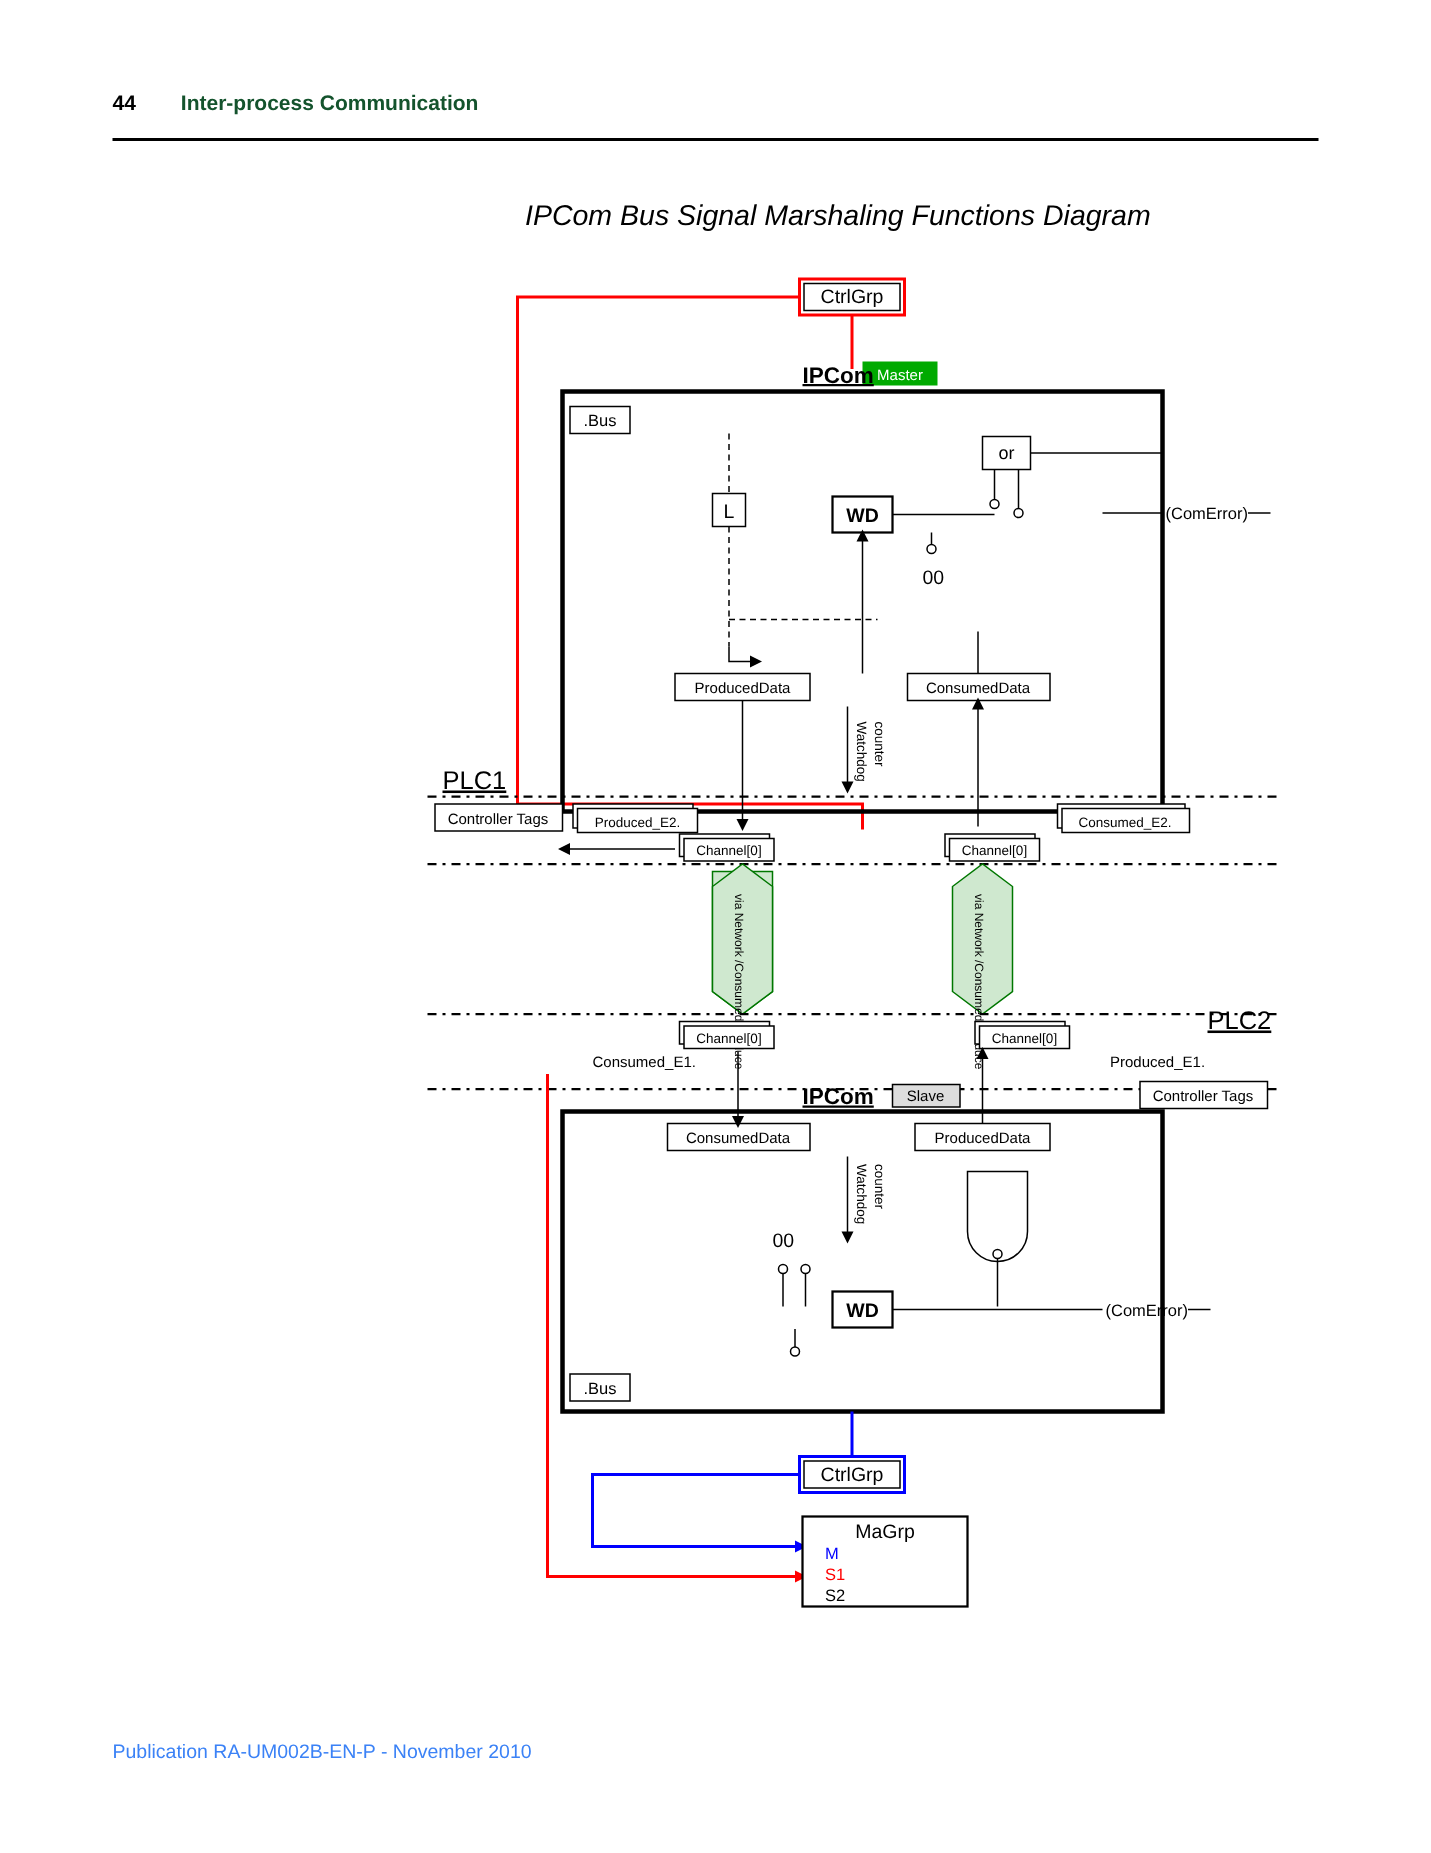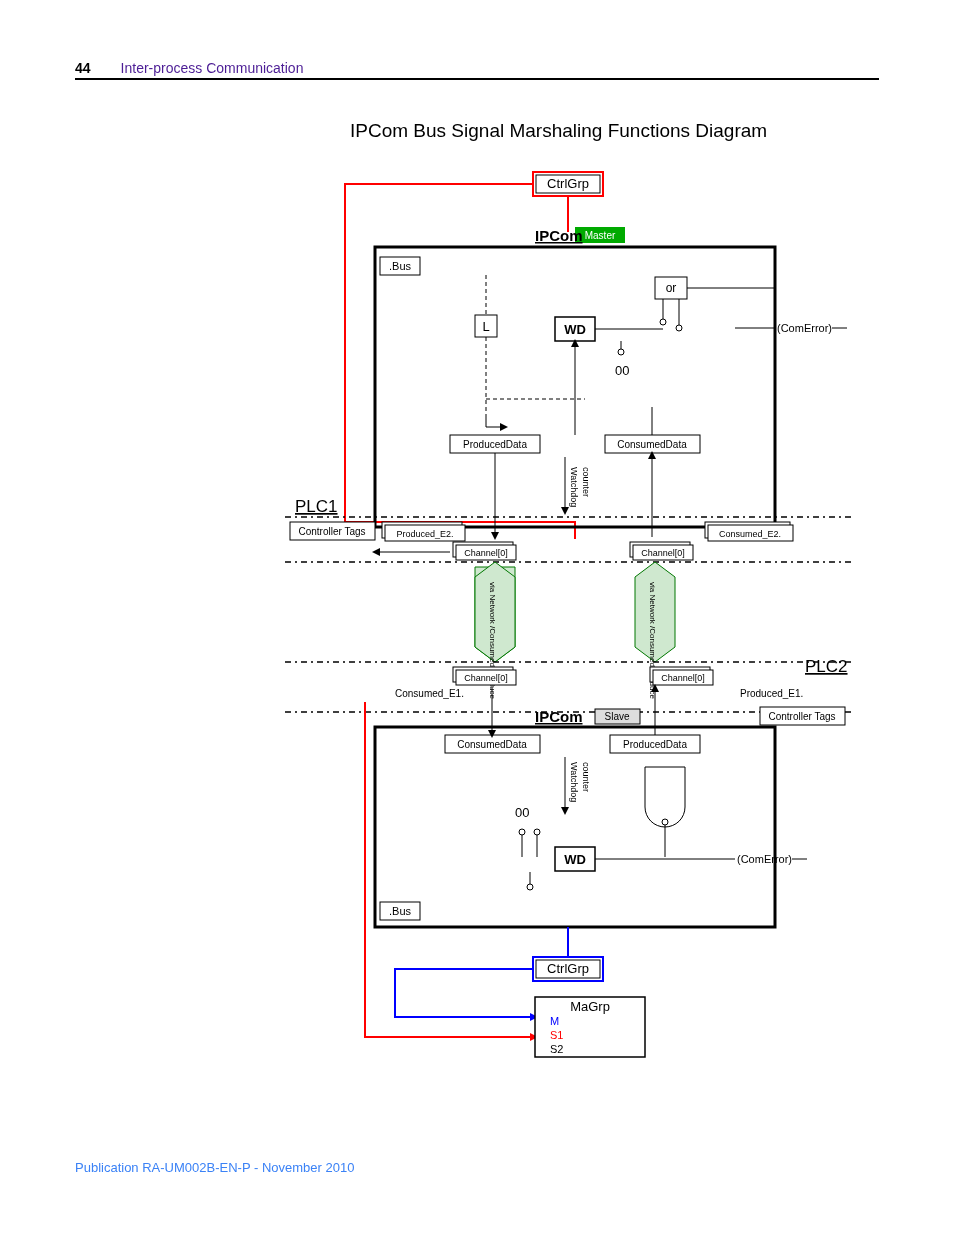--- a/index.html
+++ b/index.html
@@ -11,35 +11,37 @@
     color: #000;
     position: relative;
   }
   .page {
     padding: 60px 75px 60px 75px;
   }
   .header-row {
     display: flex;
     align-items: baseline;
     border-bottom: 2px solid #000;
-    padding-bottom: 2px;
+    padding-bottom: 16px;
     margin-bottom: 40px;
   }
   .page-num {
     font-family: Arial, Helvetica, sans-serif;
     font-weight: bold;
     font-size: 14px;
     margin-right: 30px;
   }
   .chapter-title {
     font-family: Arial, Helvetica, sans-serif;
     font-size: 14px;
-    color: #4c1d95;
+    color: #14532d;
+    font-weight: bold;
   }
   .section-title {
+    font-style: italic;
     font-size: 19px;
     margin-left: 275px;
     margin-bottom: 25px;
     font-family: 'Helvetica Neue', Arial, sans-serif;
     font-weight: 400;
   }
   .body-text {
     font-size: 16px;
     margin-left: 275px;
     line-height: 1.4;

